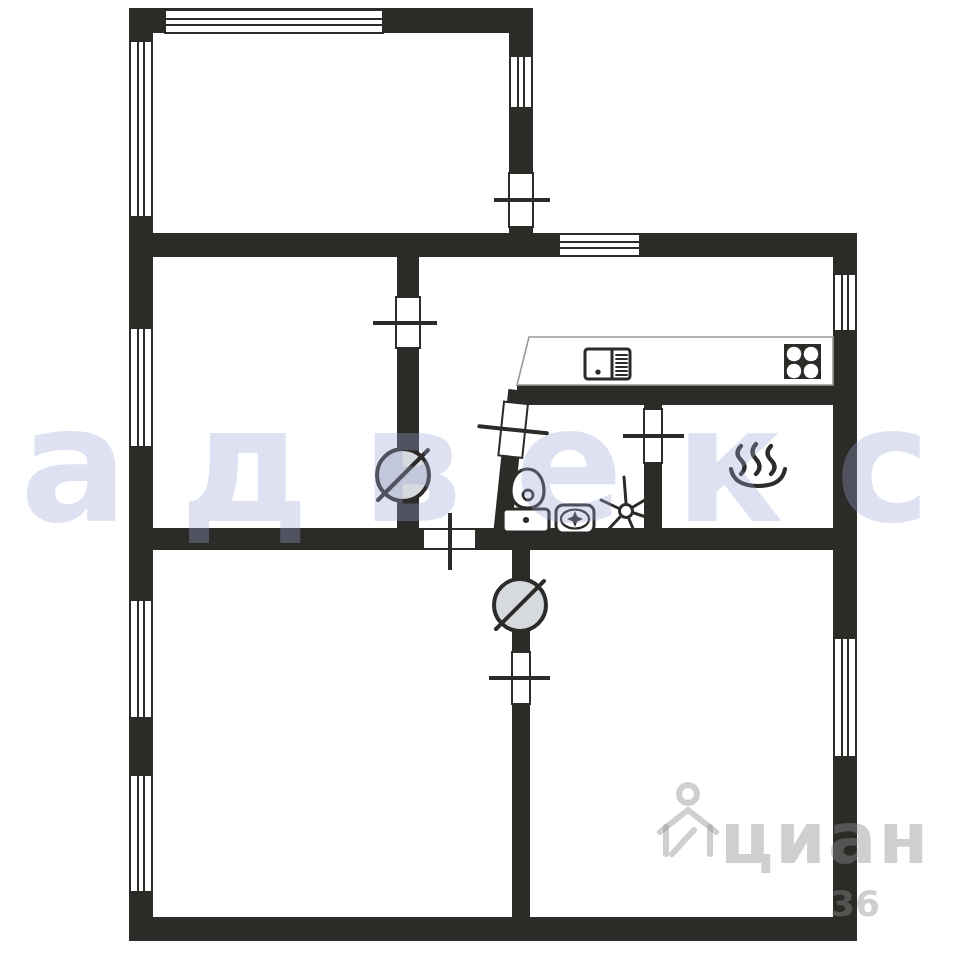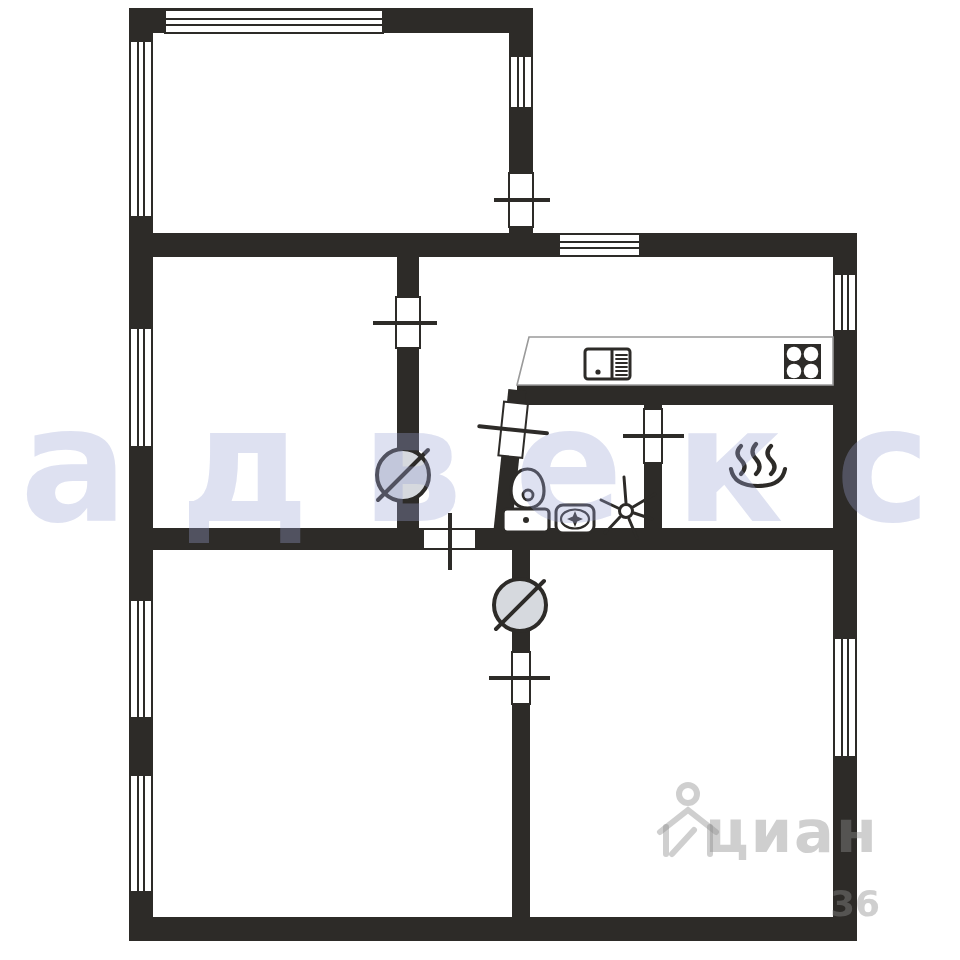--- a/index.html
+++ b/index.html
@@ -22,21 +22,21 @@
   svg .stroke{stroke:var(--wall,#2d2b28);fill:none;stroke-linecap:round;}
   svg .fillwall{fill:var(--wall,#2d2b28);stroke:none;}
   svg .white{fill:#fff;}
   
   .wm-agency{
     position:absolute;left:20px;top:386px;font-size:160px;font-weight:bold;
     letter-spacing:52px;line-height:1;white-space:nowrap;
     color:var(--agency-tint,rgba(156,165,213,.33));z-index:40;
   }
   .wm-portal{
-    position:absolute;left:705px;top:802px;font-size:59px;font-weight:bold;
+    position:absolute;left:720px;top:802px;font-size:72px;font-weight:bold;
     letter-spacing:2px;line-height:1;white-space:nowrap;
     color:var(--portal-tint,rgba(140,140,140,.42));z-index:40;
   }
   .wm-number{
     position:absolute;left:830px;top:850px;font-size:36px;font-weight:bold;
     line-height:1;color:var(--portal-tint,rgba(140,140,140,.42));z-index:40;margin-top:36px;
   }
   .wm-logo{position:absolute;left:0;top:0;z-index:40;}
 </style>
 </head>

